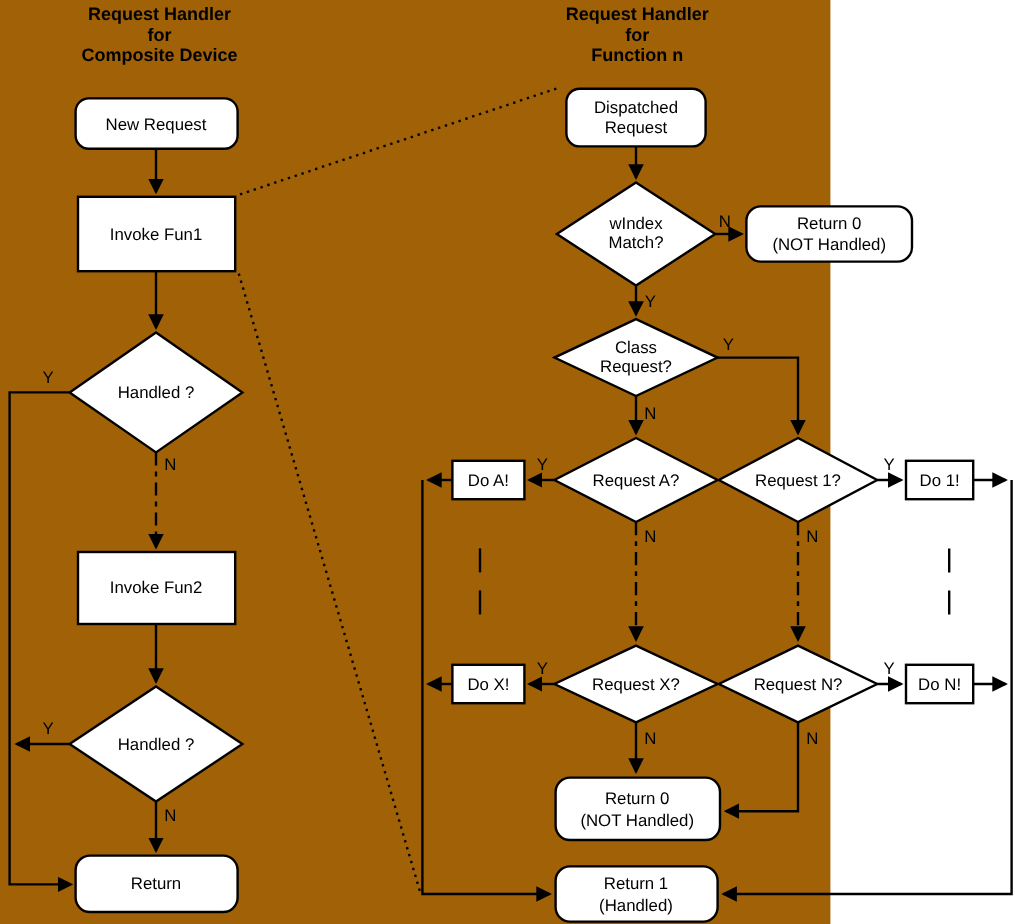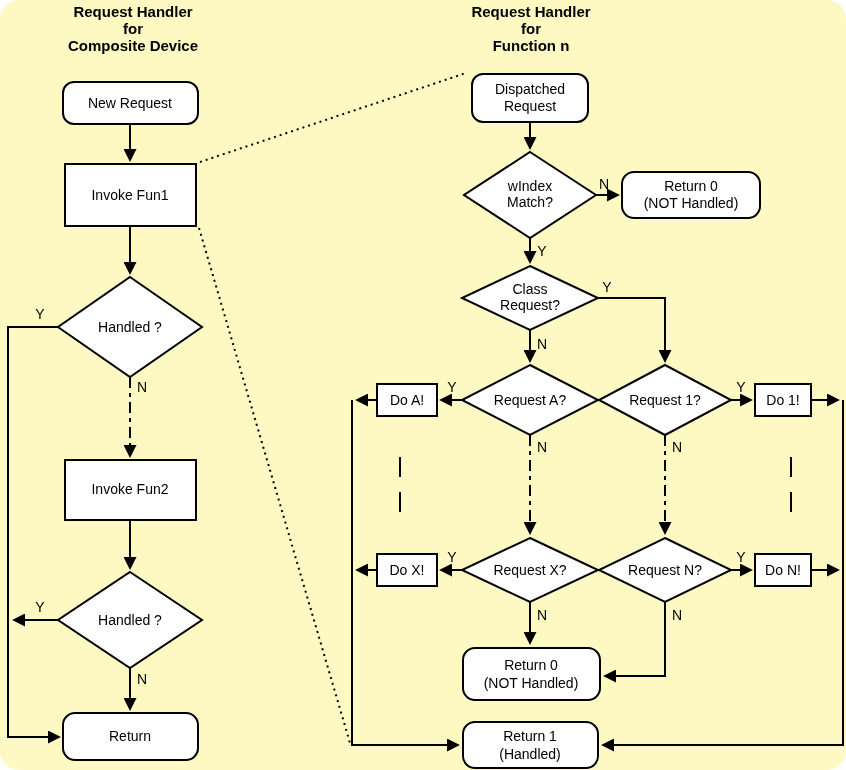--- a/index.html
+++ b/index.html
@@ -2,24 +2,23 @@
 <html><head>
 <meta charset="utf-8">
 <style>
   html, body {
     margin: 0;
     padding: 0;
     background: #ffffff;
   }
   .stage {
     position: relative;
-    width: 846px;
+    width: 692px;
     height: 770px;
-    background: #fef9c3;
-    border-radius: 19px;
+    background: #a16207;
   }
   svg {
     font-family: "Liberation Sans", sans-serif;
     display: block;
   }
   .shape {
     fill: #ffffff;
     stroke: #000000;
     stroke-width: 2;
   }

